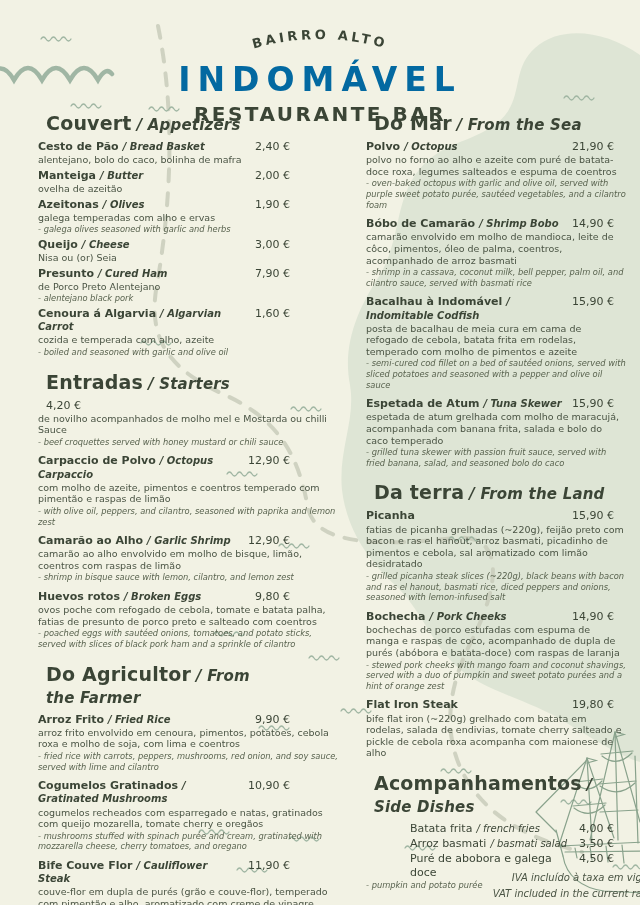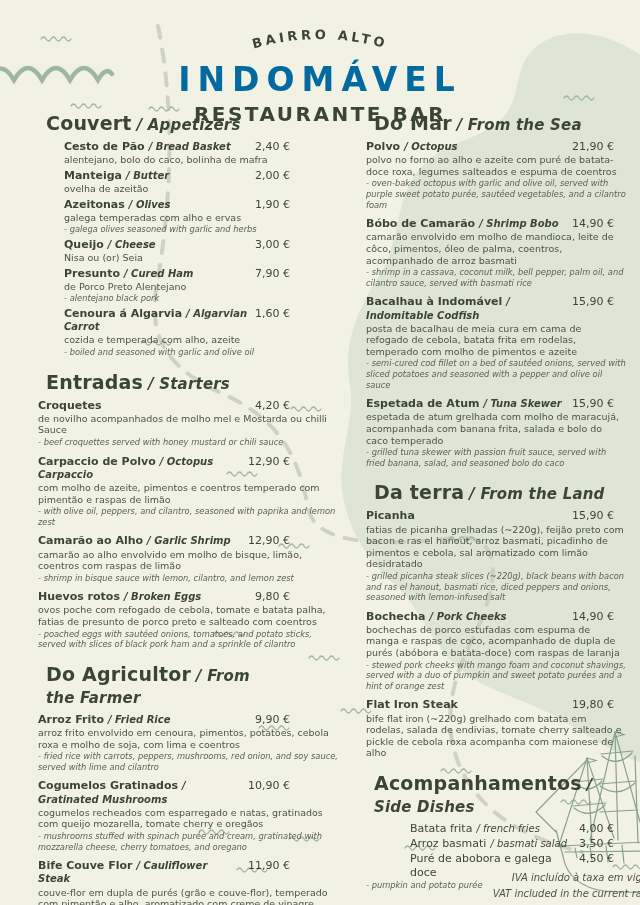--- a/index.html
+++ b/index.html
@@ -28,21 +28,21 @@
   .nm{flex:1;font-size:11px;font-weight:bold;color:#3b4536;line-height:1.2;}
   .nen{font-style:italic;font-size:10px;margin-left:4px;}
   .nen:empty{display:none;}
   .pr{font-size:11px;color:#3b4536;white-space:nowrap;margin-left:8px;}
   .dpt{font-size:9.5px;line-height:1.22;color:#4a5444;margin-top:1px;}
   .den{font-size:8.3px;font-style:italic;line-height:1.28;color:#59634f;margin-top:1px;}
   .dpt:empty,.den:empty{display:none;}
   .col-left .dpt,.col-left .den{width:300px;}
   .col-right .dpt,.col-right .den{width:260px;}
 
-  .tight .item{margin-bottom:3px;margin-left:26px;}
+  .tight .item{margin-bottom:3px;}
   .side .item{margin-bottom:2px;}
   .side .npt{font-weight:normal;}
   .side .nm{font-weight:normal;margin-left:44px;}
 
   
   .footer{position:absolute;left:372px;top:870px;width:280px;z-index:1;
           text-align:right;font-size:10px;line-height:1.55;color:#4a5444;font-style:italic;}
 </style>
 </head>
 <body>
@@ -186,21 +186,20 @@
           </div>
         <div class="dpt">cozida e temperada com alho, azeite</div>
         <div class="den">- boiled and seasoned with garlic and olive oil</div>
       </div>
     </section>
 
     <section class="sec">
       <h2 class="st"><span class="stp">Entradas</span><span class="ste">/ Starters</span></h2>
       <div class="item">
         <div class="row">
-            <span class="nm"><b class="npt">Croquetes</b></span>
             <span class="pr">4,20 €</span>
           </div>
         <div class="dpt">de novilho acompanhados de molho mel e Mostarda ou chilli Sauce</div>
         <div class="den">- beef croquettes served with honey mustard or chili sauce</div>
       </div>
       <div class="item">
         <div class="row">
             <span class="nm"><b class="npt">Carpaccio de Polvo</b><i class="nen">/ Octopus Carpaccio</i></span>
             <span class="pr">12,90 €</span>
           </div>

